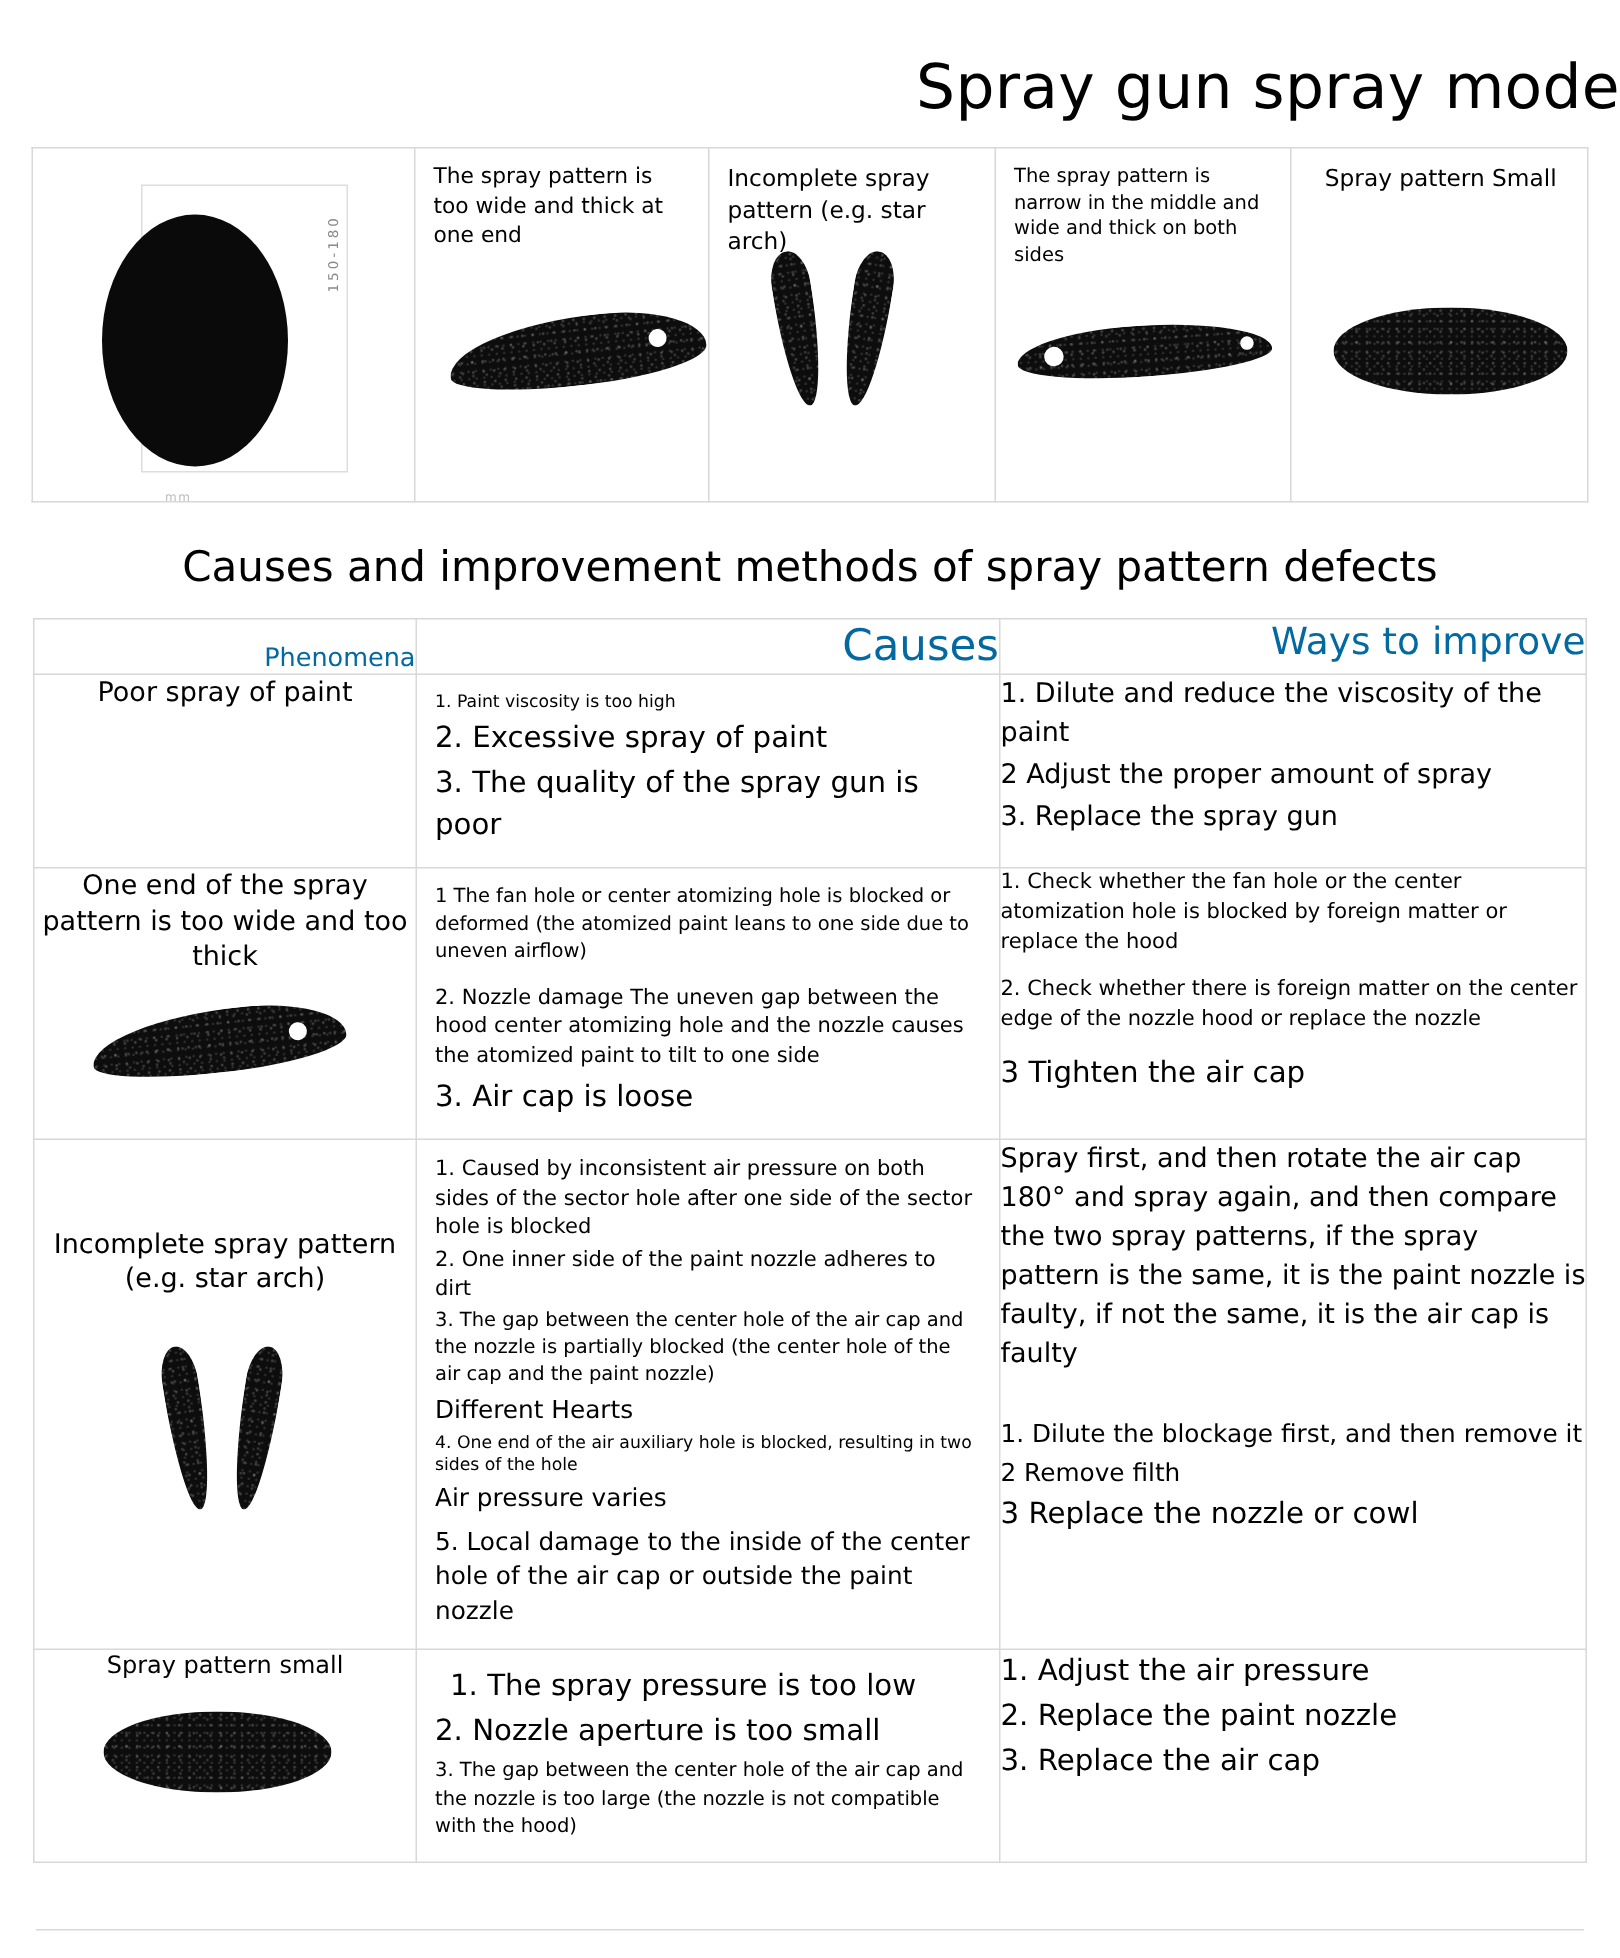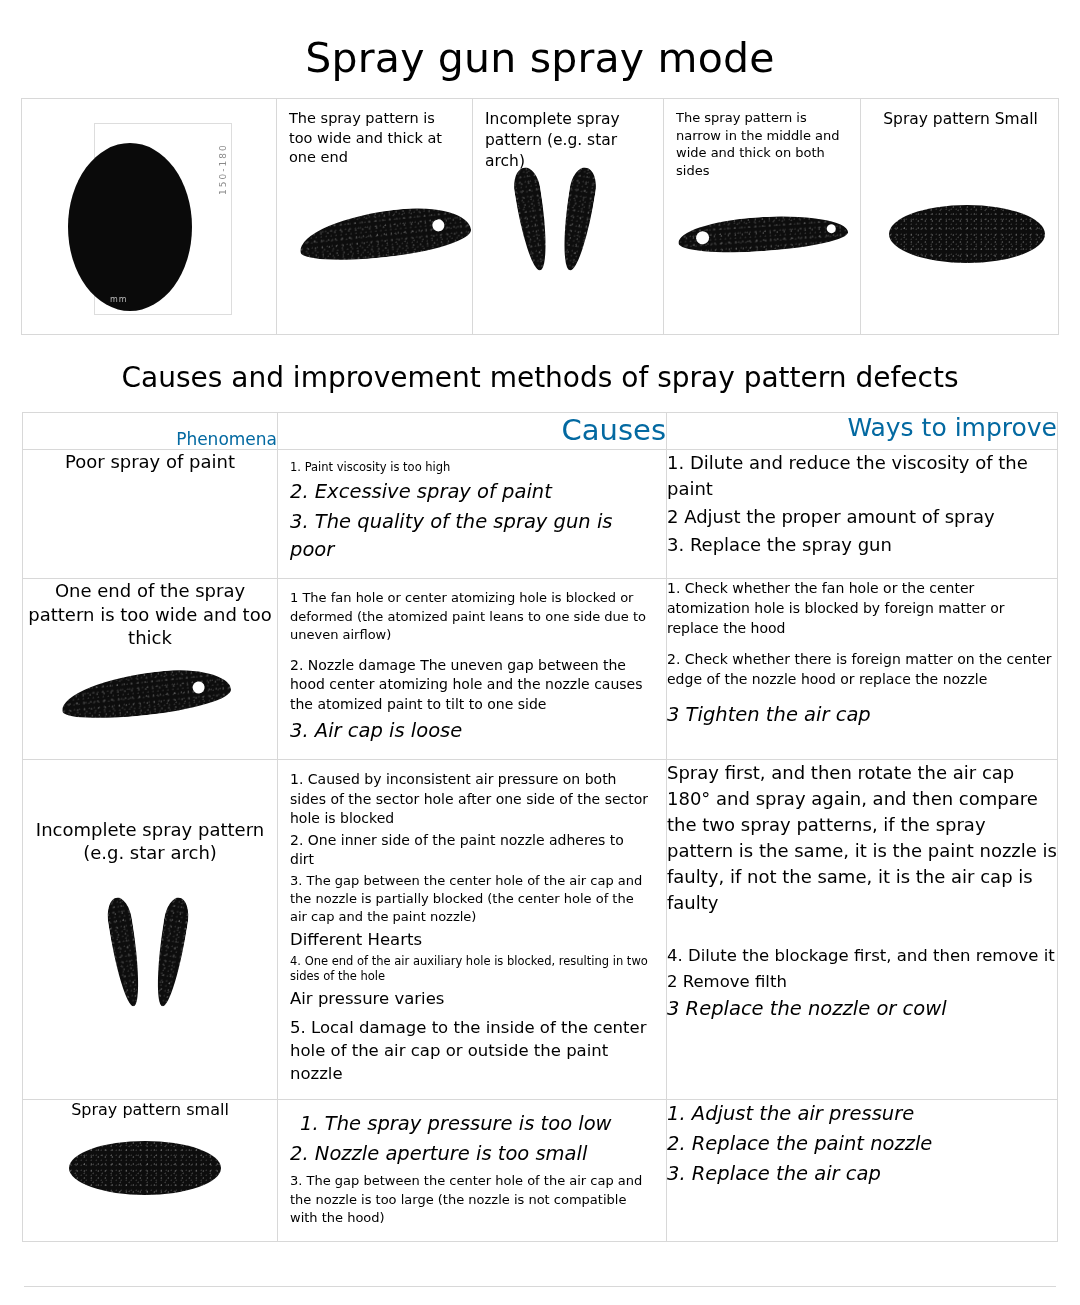--- a/index.html
+++ b/index.html
@@ -16,21 +16,21 @@
     overflow: hidden;
   }
   .page {
     position: relative;
     width: 1080px;
     height: 1305px;
   }
 
   
   .main-title {
-    text-align: center;
+    text-align: right;
     font-size: 41px;
     font-weight: 400;
     letter-spacing: 0.2px;
     padding-top: 34px;
     padding-bottom: 8px;
     color: #000;
   }
 
   
   .top-table {
@@ -93,21 +93,21 @@
     position: absolute;
     left: 196px; top: 96px;
     font-size: 9px;
     color: #8a8a8a;
     transform: rotate(-90deg);
     transform-origin: left top;
     letter-spacing: 2px;
   }
   .dim-bottom {
     position: absolute;
-    left: 88px; top: 196px;
+    left: 88px; top: 228px;
     font-size: 8px;
     color: #bbbbbb;
     letter-spacing: 1px;
   }
 
   
   .wide-end {
     position: absolute;
     left: 22px; top: 112px;
     width: 172px; height: 46px;
@@ -217,21 +217,21 @@
   }
   .li {
     color: #000;
     margin-bottom: 2px;
   }
   .t10 { font-size: 11.5px; line-height: 1.35; }
   .t12 { font-size: 13px; line-height: 1.4; }
   .t13 { font-size: 14px; line-height: 1.4; }
   .t15 { font-size: 16.5px; line-height: 1.4; }
   .t17 { font-size: 18px; line-height: 1.45; }
-  .t19 { font-size: 19.5px; line-height: 1.45; font-style: italic; }
+  .t19 { font-size: 19.5px; line-height: 1.45; }
   .gap { height: 10px; }
   .gap-lg { height: 26px; }
 
   .ways-cell { padding: 12px 14px 12px 16px; margin-left: 33px; }
 
   .bottom-rule {
     position: absolute;
     left: 24px; right: 24px;
     bottom: 18px;
     border-top: 1px solid #d8d8d8;
@@ -364,21 +364,21 @@
           <div class="li t12">3. The gap between the center hole of the air cap and the nozzle is partially blocked (the center hole of the air cap and the paint nozzle)</div>
           <div class="li t15">Different Hearts</div>
           <div class="li t10">4. One end of the air auxiliary hole is blocked, resulting in two sides of the hole</div>
           <div class="li t15">Air pressure varies</div>
           <div class="li t15" style="margin-top:6px">5. Local damage to the inside of the center hole of the air cap or outside the paint nozzle</div>
         </div>
       </td>
       <td class="ways-cell">
         <div class="li t17">Spray first, and then rotate the air cap 180° and spray again, and then compare the two spray patterns, if the spray pattern is the same, it is the paint nozzle is faulty, if not the same, it is the air cap is faulty</div>
         <div class="gap-lg"></div>
-        <div class="li t15">4. Dilute the blockage first, and then remove it</div>
+        <div class="li t15">1. Dilute the blockage first, and then remove it</div>
         <div class="li t15">2 Remove filth</div>
         <div class="li t19">3 Replace the nozzle or cowl</div>
       </td>
     </tr>
 
     <tr>
       <td class="phen-cell">
         <div class="phen-label sm">Spray pattern small</div>
         <div class="phen-art" style="width:190px;height:70px">
           <div class="small-ellipse spk" style="left:14px;top:6px;width:152px;height:54px"></div>

